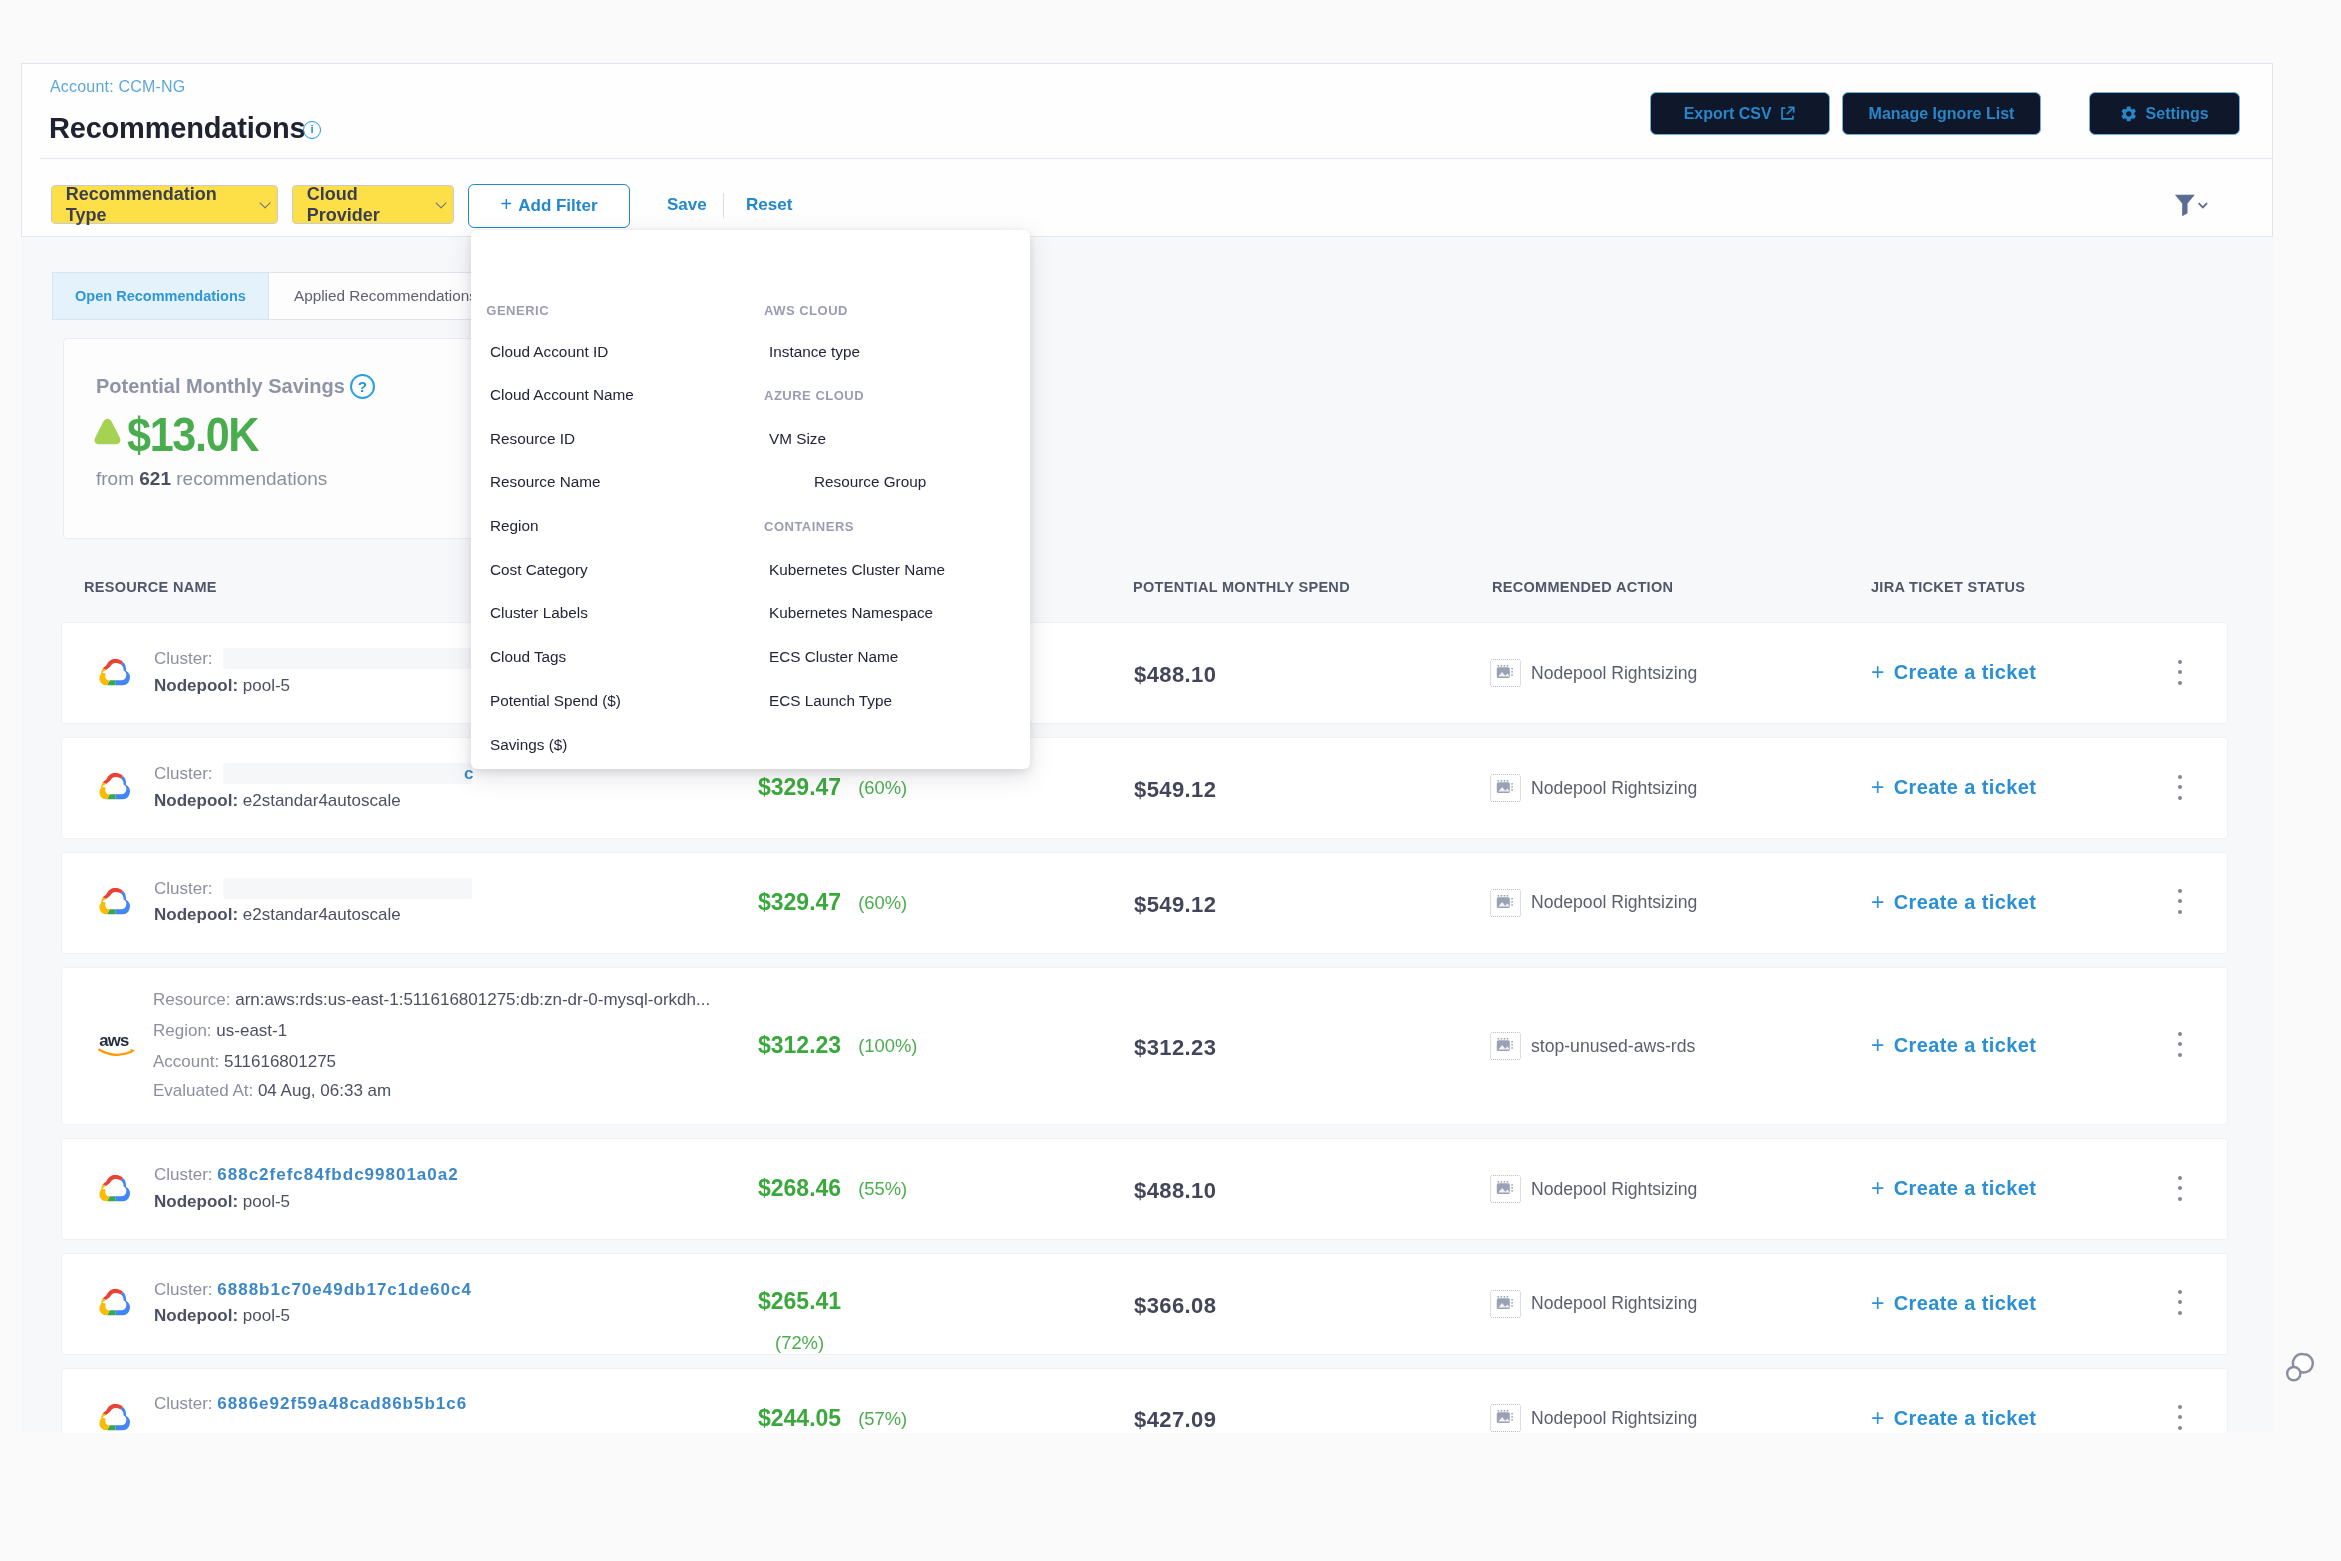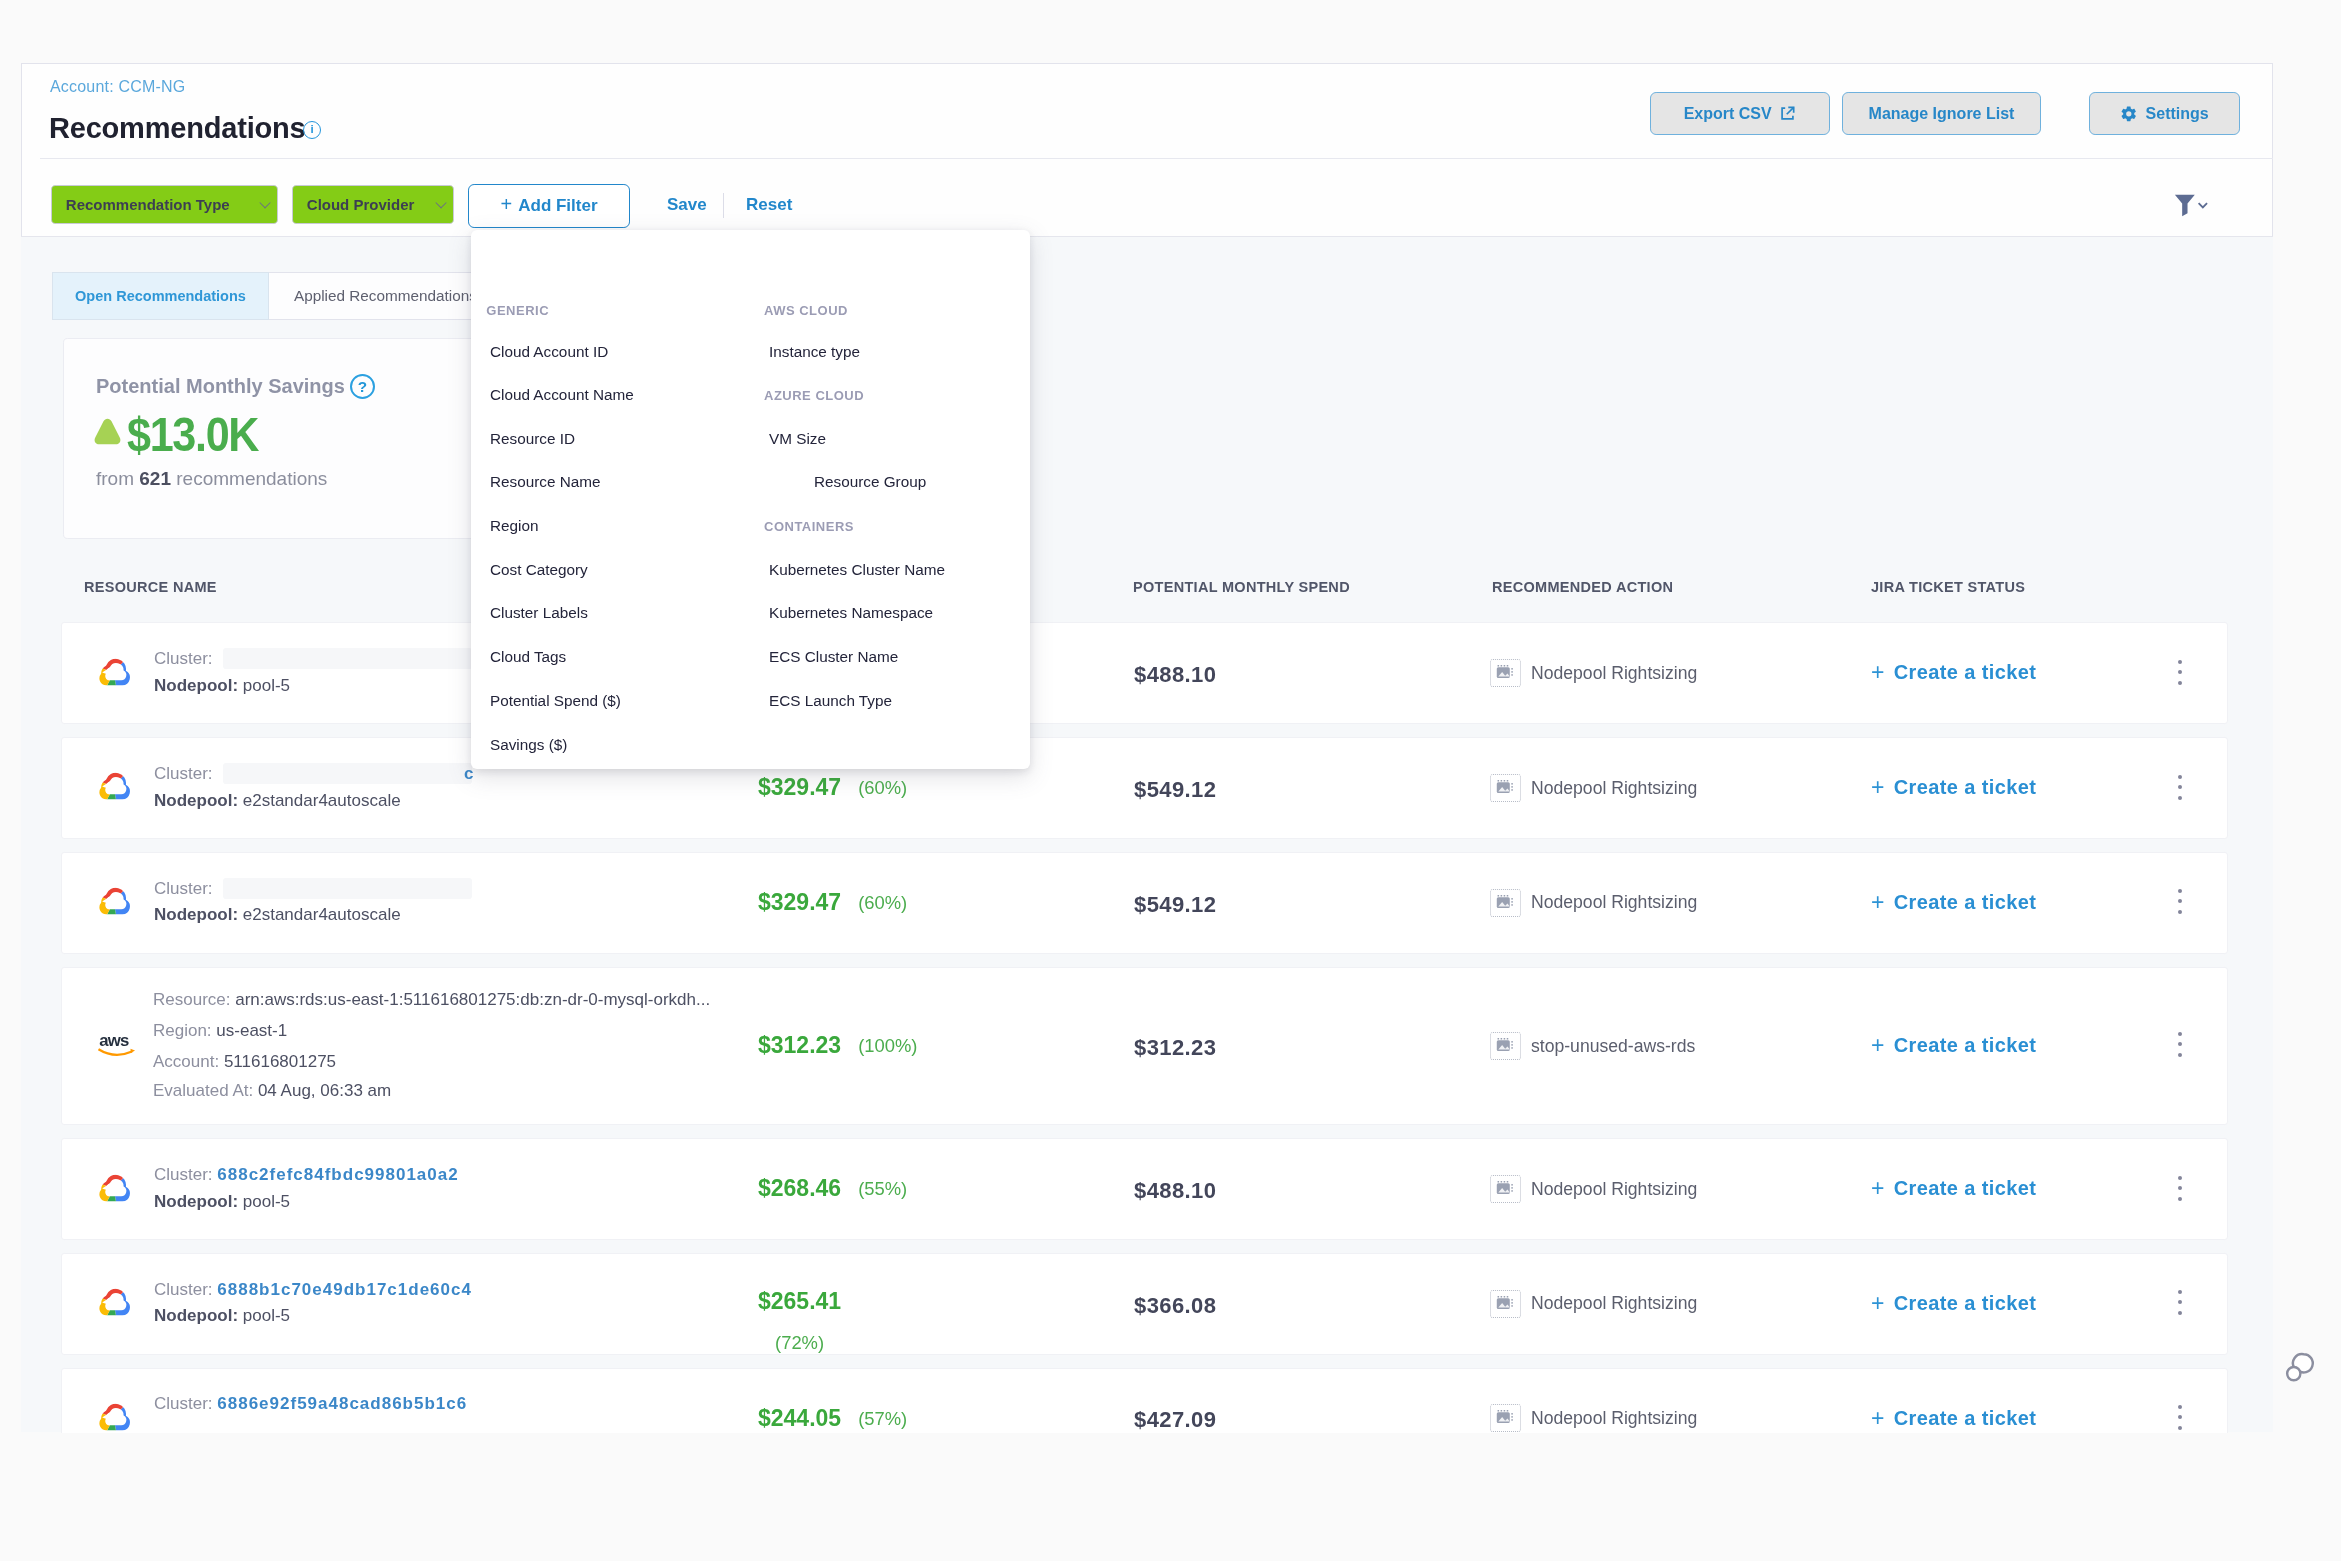--- a/index.html
+++ b/index.html
@@ -6,23 +6,23 @@
   html,body { width:2342px; height:1561px; }
   body { font-family:"Liberation Sans", sans-serif; background:#fafafa; position:relative; overflow:hidden; }
   .abs { position:absolute; }
   
   #card { left:20.7px; top:63px; width:2252px; height:1369px; background:#fefefe; border:0.8px solid #e2e3ec; overflow:hidden; }
   #content-bg { left:21.4px; top:237px; width:2252px; height:1195px; background:#f6f8fa; }
   
   .account { left:50px; top:78px; font-size:16px; color:#5ba8dc; letter-spacing:0.2px; }
   .title { left:49px; top:112px; font-size:29px; font-weight:bold; color:#202230; letter-spacing:-0.2px; }
   .hdr-divider { left:40px; top:158px; width:2233px; height:0.8px; background:#e7e8ef; }
-  .topbtn { top:92px; height:43px; background:#e5e5e5; border:1.5px solid #6fb1dd; border-radius:6.1px; color:#2787c8; font-size:16px; font-weight:bold; display:flex; align-items:center; justify-content:center; gap:7.7px; }
-  
-  .sel { top:185px; height:39px; background:#84cc16; border:0.8px solid #c8cad6; border-radius:4.6px; display:flex; align-items:center; justify-content:space-between; padding:0 10.7px 0 13.8px; font-size:15px; font-weight:bold; color:#3c3f52; }
+  .topbtn { top:92px; height:43px; background:#0f172a; border:1.5px solid #6fb1dd; border-radius:6.1px; color:#2787c8; font-size:16px; font-weight:bold; display:flex; align-items:center; justify-content:center; gap:7.7px; }
+  
+  .sel { top:185px; height:39px; background:#fde047; border:0.8px solid #c8cad6; border-radius:4.6px; display:flex; align-items:center; justify-content:space-between; padding:0 10.7px 0 13.8px; font-size:18px; font-weight:bold; color:#3c3f52; }
   .chev { width:7.7px; height:7.7px; border-right:1.5px solid #6b7183; border-bottom:1.5px solid #6b7183; transform:rotate(45deg) translateY(-3.1px); }
   #addfilter { left:468px; top:184px; width:162px; height:44px; border:1.5px solid #2287cb; border-radius:6.1px; background:#fff; color:#2287cb; font-size:17px; font-weight:bold; display:flex; align-items:center; justify-content:center; gap:6.1px; }
   .blue-link { font-size:17px; font-weight:bold; color:#2287cb; }
   .toolbar-border { left:21.4px; top:236px; width:2252px; height:0.8px; background:#e5e6ed; }
   
   .tab { top:272px; height:48px; display:flex; align-items:center; font-size:15.3px; }
   #tab1 { left:52px; width:217px; background:#e4f2fb; border:0.8px solid #d9e4ee; color:#2f97d7; font-weight:bold; justify-content:center; font-size:14.5px; }
   #tab2 { left:269px; width:240px; background:#fdfdfe; border:0.8px solid #e2e3ec; border-left:none; color:#5d5f6e; padding-left:25px; font-size:15.3px; }
   
   #savecard { left:63px; top:338px; width:416px; height:201px; background:#fdfdfe; border:0.8px solid #ebecf2; border-radius:4.6px; }

